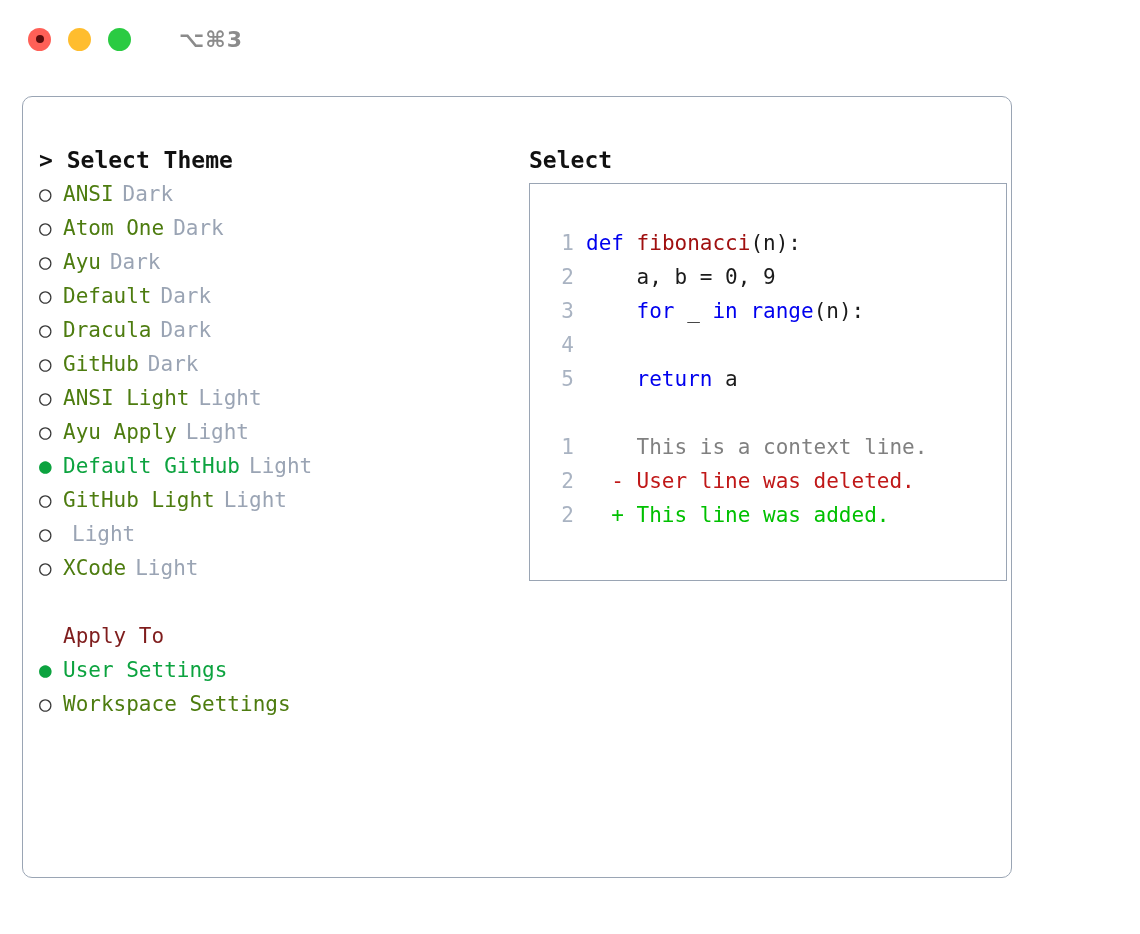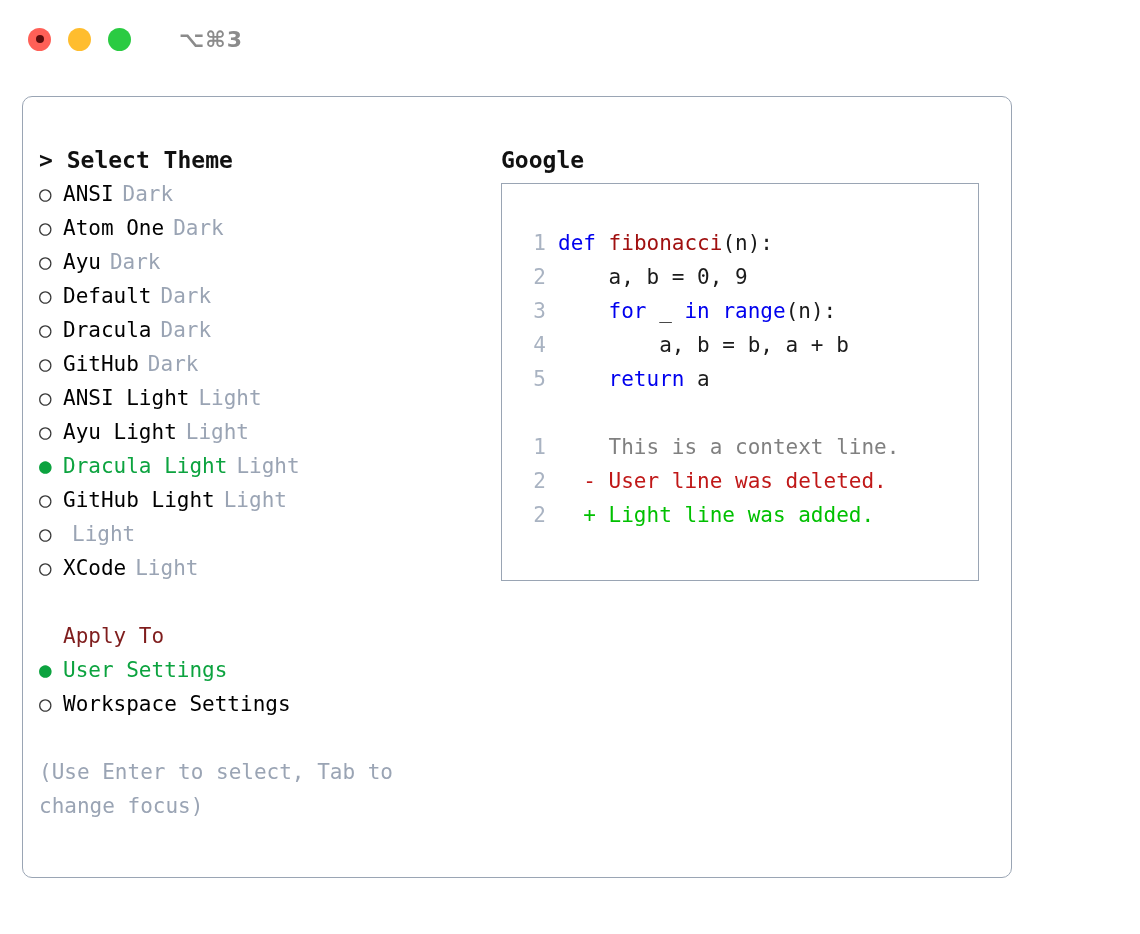--- a/index.html
+++ b/index.html
@@ -37,39 +37,39 @@
 
   
   .panel{
     position:absolute;left:22px;top:96px;
     width:990px;height:782px;
     border:1.5px solid #9aa5b4;
     border-radius:10px;
     box-sizing:border-box;
     background:#fff;
   }
-  .cols{display:flex;padding:46px 0 0 0;}
+  .cols{display:flex;padding:46px 0 0 0;gap:28px;}
   .col-left{width:460px;padding-left:16px;box-sizing:border-box;}
   .col-right{flex:1;padding-left:18px;box-sizing:border-box;}
 
   
   .section-head{
     font-size:23px;font-weight:bold;color:#111;
     line-height:34px;white-space:pre;
   }
   .opt{
     display:flex;align-items:baseline;
     line-height:34px;font-size:21px;white-space:pre;
   }
   .marker{
     display:inline-block;width:24px;flex:0 0 24px;
     font-size:21px;line-height:34px;color:#3a3a3a;
   }
   .marker.sel{color:#0ca33f;}
-  .opt-label{color:#000000;}
+  .opt-label{color:#4d7c0f;}
   .opt.selected .opt-label{color:#0ca33f;}
   .opt-badge{color:#9aa4b4;margin-left:9px;}
   .opt.selected .opt-badge{color:#9aa4b4;}
 
   .spacer-block{height:34px;}
   .applyto-head{
     font-size:21px;color:#7f1d1d;line-height:34px;
     padding-left:24px;white-space:pre;
   }
   .hint{
@@ -128,54 +128,53 @@
         <div class="section-head">&gt; Select Theme</div>
 
         <div id="theme-list">
             <div class="opt"><span class="marker">○</span><span class="opt-label">ANSI</span><span class="opt-badge">Dark</span></div>
             <div class="opt"><span class="marker">○</span><span class="opt-label">Atom One</span><span class="opt-badge">Dark</span></div>
             <div class="opt"><span class="marker">○</span><span class="opt-label">Ayu</span><span class="opt-badge">Dark</span></div>
             <div class="opt"><span class="marker">○</span><span class="opt-label">Default</span><span class="opt-badge">Dark</span></div>
             <div class="opt"><span class="marker">○</span><span class="opt-label">Dracula</span><span class="opt-badge">Dark</span></div>
             <div class="opt"><span class="marker">○</span><span class="opt-label">GitHub</span><span class="opt-badge">Dark</span></div>
             <div class="opt"><span class="marker">○</span><span class="opt-label">ANSI Light</span><span class="opt-badge">Light</span></div>
-            <div class="opt"><span class="marker">○</span><span class="opt-label">Ayu Light</span><span class="opt-badge">Light</span></div>
-            <div class="opt selected"><span class="marker sel">●</span><span class="opt-label">Dracula Light</span><span class="opt-badge">Light</span></div>
+            <div class="opt"><span class="marker">○</span><span class="opt-label">Ayu Apply</span><span class="opt-badge">Light</span></div>
+            <div class="opt selected"><span class="marker sel">●</span><span class="opt-label">Default GitHub</span><span class="opt-badge">Light</span></div>
             <div class="opt"><span class="marker">○</span><span class="opt-label">GitHub Light</span><span class="opt-badge">Light</span></div>
             <div class="opt"><span class="marker">○</span><span class="opt-badge">Light</span></div>
             <div class="opt"><span class="marker">○</span><span class="opt-label">XCode</span><span class="opt-badge">Light</span></div>
           </div>
 
         <div class="spacer-block"></div>
 
         <div class="applyto-head">Apply To</div>
 
         <div id="apply-list">
             <div class="opt selected"><span class="marker sel">●</span><span class="opt-label">User Settings</span></div>
             <div class="opt"><span class="marker">○</span><span class="opt-label">Workspace Settings</span></div>
           </div>
 
-        <div class="hint">(Use Enter to select, Tab to change focus)</div>
       </div>
 
       <div class="col-right">
-        <div class="preview-head">Google</div>
+        <div class="preview-head">Select</div>
 
         <div class="codebox">
           <div id="code-lines">
               <div class="cline"><span class="lno">1</span><span><span class="kw">def</span><span class="plain"> </span><span class="fn">fibonacci</span><span class="plain">(n):</span></span></div>
               <div class="cline"><span class="lno">2</span><span><span class="plain">    </span><span class="plain">a, b = 0, 9</span></span></div>
               <div class="cline"><span class="lno">3</span><span><span class="plain">    </span><span class="kw">for</span><span class="plain"> _ </span><span class="kw">in</span><span class="plain"> </span><span class="kw">range</span><span class="plain">(n):</span></span></div>
-              <div class="cline"><span class="lno">4</span><span><span class="plain">        </span><span class="plain">a, b = b, a + b</span></span></div>
+              <div class="cline"><span class="lno">4</span></div>
               <div class="cline"><span class="lno">5</span><span><span class="plain">    </span><span class="kw">return</span><span class="plain"> a</span></span></div>
             </div>
           <div class="gutter-gap"></div>
           <div id="diff-lines">
               <div class="cline"><span class="lno">1</span><span class="ctx">    This is a context line.</span></div>
               <div class="cline"><span class="lno">2</span><span class="del">  - User line was deleted.</span></div>
-              <div class="cline"><span class="lno">2</span><span class="add">  + Light line was added.</span></div>
+              <div class="cline"><span class="lno">2</span><span class="add">  + This line was added.</span></div>
             </div>
         </div>
       </div>
 
     </div>
   </div>
 </div>
 
 </body></html>

